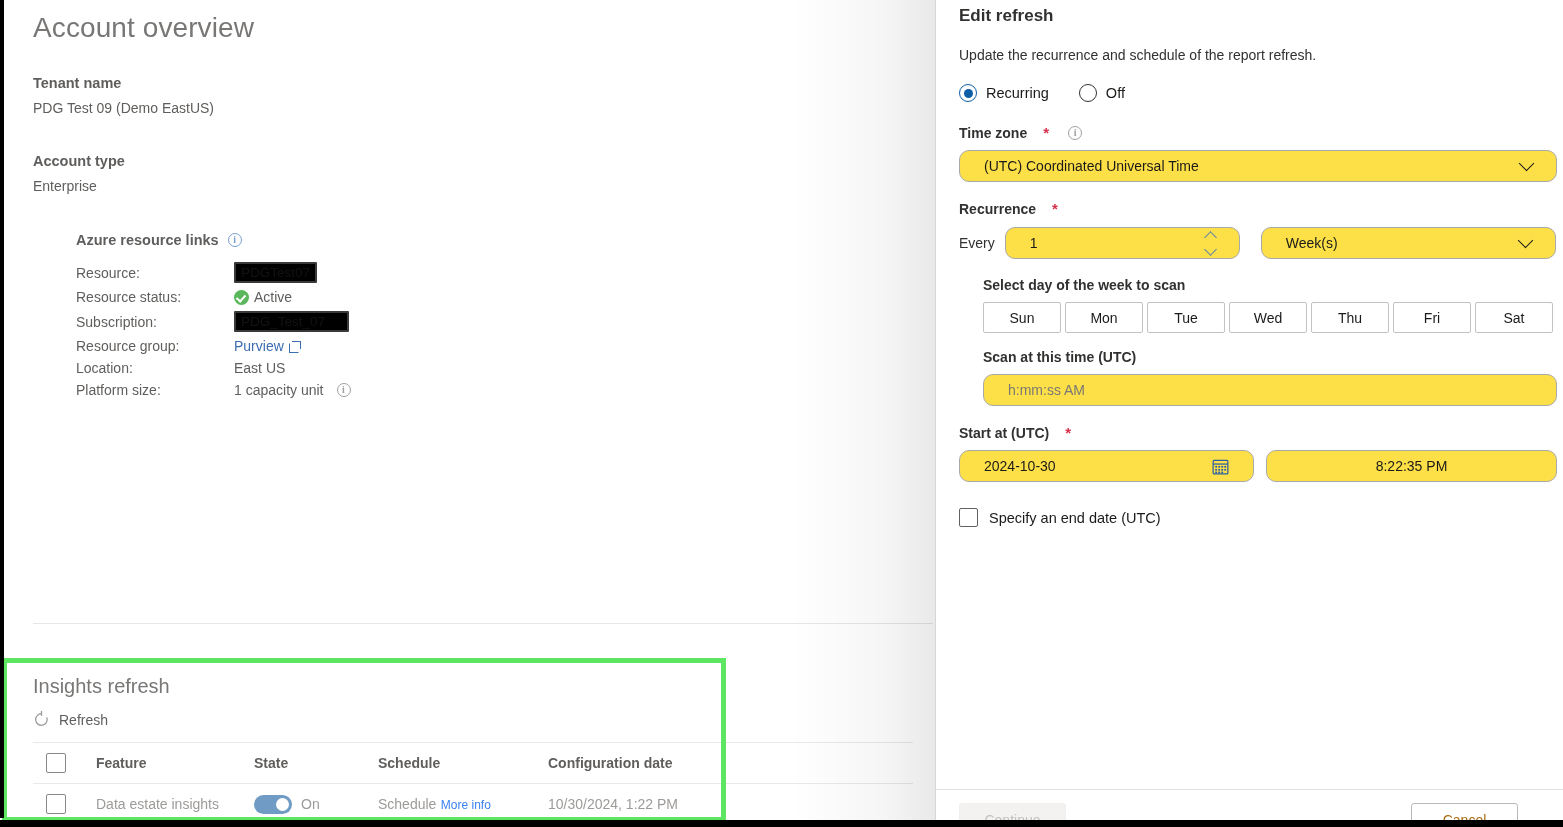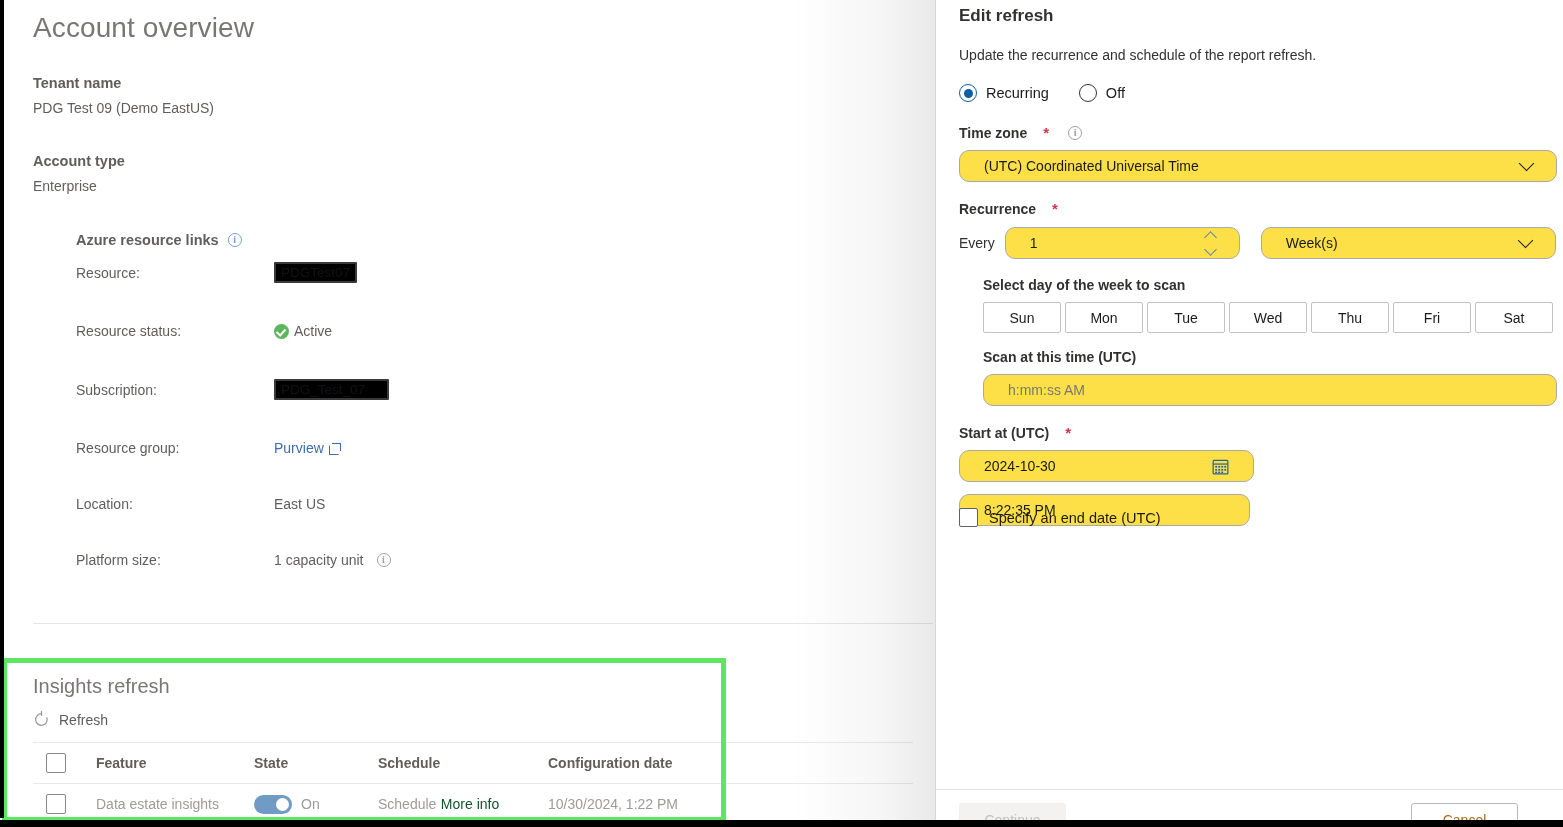--- a/index.html
+++ b/index.html
@@ -35,21 +35,21 @@
 
   .info-icon {
     display: inline-block; vertical-align: -1px;
     width: 14px; height: 14px; border: 1.2px solid #7a9fd0; border-radius: 50%;
     color: #7a9fd0; font-size: 10px; line-height: 12px; text-align: center;
     font-family: "Liberation Serif", serif; font-weight: 700;
   }
   .info-icon.grey { border-color: #a19f9d; color: #a19f9d; }
 
   
-  .res-grid { display: grid; grid-template-columns: 158px auto; row-gap: 6px; align-items: center; gap: 40px; }
+  .res-grid { display: grid; grid-template-columns: 158px auto; row-gap: 6px; align-items: center; }
   .res-lbl { font-size: 14px; color: #605e5c; }
   .res-v   { font-size: 14px; color: #605e5c; display: flex; align-items: center; gap: 5px; }
   .link { color: #3b6db0; font-size: 14px; text-decoration: none; }
   .ext { display: inline-block; width: 11px; height: 11px; position: relative; }
   .ext::before {
     content: ""; position: absolute; left: 0; top: 2px; width: 8px; height: 8px;
     border: 1.2px solid #3b6db0; border-top-color: transparent; border-right-color: transparent;
   }
   .ext::after {
     content: ""; position: absolute; left: 3px; top: 0px; width: 8px; height: 7px;
@@ -103,21 +103,21 @@
   .td { font-size: 14px; color: #9d9b99; }
   .toggle-wrap { display: flex; align-items: center; gap: 9px; }
   .toggle {
     width: 38px; height: 19px; border-radius: 10px; background: #6f9bc4; position: relative;
     cursor: pointer; flex: 0 0 auto;
   }
   .toggle::after {
     content: ""; position: absolute; right: 3px; top: 3px; width: 13px; height: 13px;
     border-radius: 50%; background: #fff;
   }
-  .td-link { color: #14532d; font-size: 14px; text-decoration: none; }
+  .td-link { color: #3b82f6; font-size: 12px; text-decoration: none; }
 
   
   .panel-shadow {
     position: absolute; left: 790px; top: 0; width: 145px; height: 820px; z-index: 30;
     background: linear-gradient(to right, rgba(0,0,0,0) 0%, rgba(0,0,0,0.035) 62%, rgba(0,0,0,0.085) 100%);
     pointer-events: none;
   }
 
   
   .panel {
@@ -353,42 +353,42 @@
       <div class="inp ph" style="margin-top:9px;">
         <span>h:mm:ss AM</span>
       </div>
     </div>
 
     <div style="position:absolute;left:23px;top:425px;width:598px;">
       <div class="fld-lbl">
         <span>Start at (UTC)</span>
         <span class="req">*</span>
       </div>
-      <div style="display:flex;gap:12px;margin-top:9px;flex-direction:column;">
+      <div style="display:flex;gap:12px;margin-top:9px;">
         <div class="inp" style="width:295px;justify-content:space-between;">
           <span>2024-10-30</span>
           <svg class="cal-ico" viewBox="0 0 18 18">
             <rect x="1.2" y="2.6" width="15.6" height="14.2" rx="1" fill="none" stroke="#2b5ea3" stroke-width="1.3"></rect>
             <path d="M1.2 6.4 H16.8" stroke="#2b5ea3" stroke-width="1.3"></path>
             <g fill="#2b5ea3">
               <rect x="3.4" y="8.4" width="2" height="1.8"></rect>
                 <rect x="6.6" y="8.4" width="2" height="1.8"></rect>
               <rect x="9.8" y="8.4" width="2" height="1.8"></rect>
                 <rect x="13" y="8.4" width="2" height="1.8"></rect>
               <rect x="3.4" y="11.6" width="2" height="1.8"></rect>
                 <rect x="6.6" y="11.6" width="2" height="1.8"></rect>
               <rect x="9.8" y="11.6" width="2" height="1.8"></rect>
                 <rect x="13" y="11.6" width="2" height="1.8"></rect>
               <rect x="3.4" y="14.4" width="2" height="1.6"></rect>
                 <rect x="6.6" y="14.4" width="2" height="1.6"></rect>
               <rect x="9.8" y="14.4" width="2" height="1.6"></rect>
             </g>
           </svg>
         </div>
-        <div class="inp" style="width:291px;">
+        <div class="inp" style="width:291px;justify-content:center;">
           <span>8:22:35 PM</span>
         </div>
       </div>
     </div>
 
     <div style="position:absolute;left:23px;top:508px;display:flex;align-items:center;gap:11px;">
       <span class="chkbox2"></span>
       <span style="font-size:14.5px;color:#1b1a19;">Specify an end date (UTC)</span>
     </div>
 

